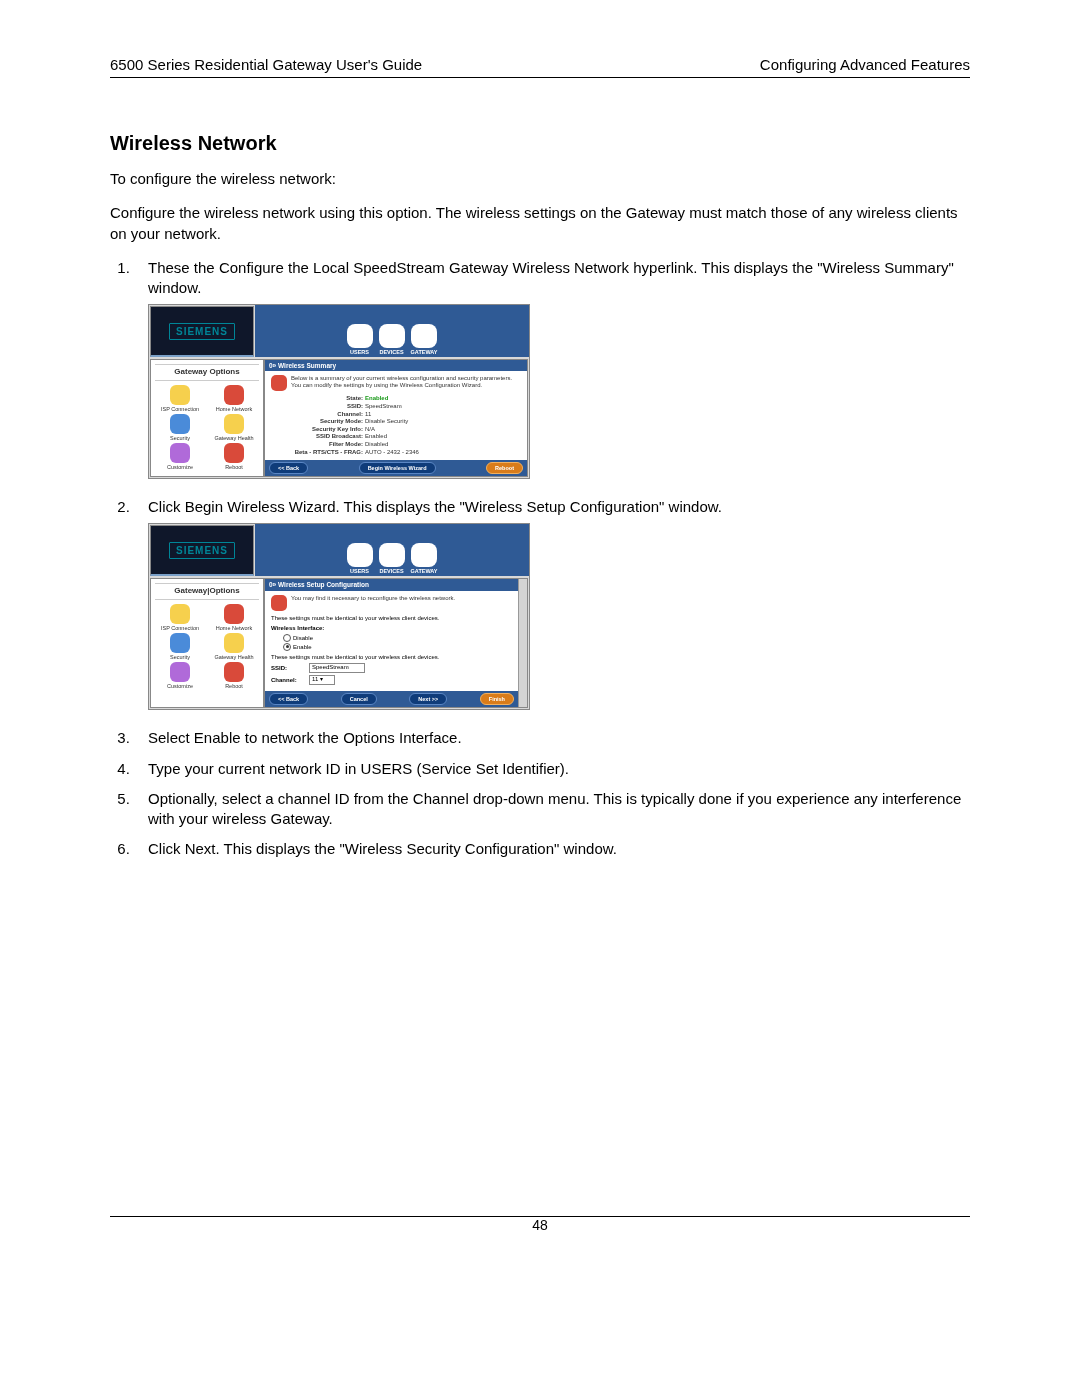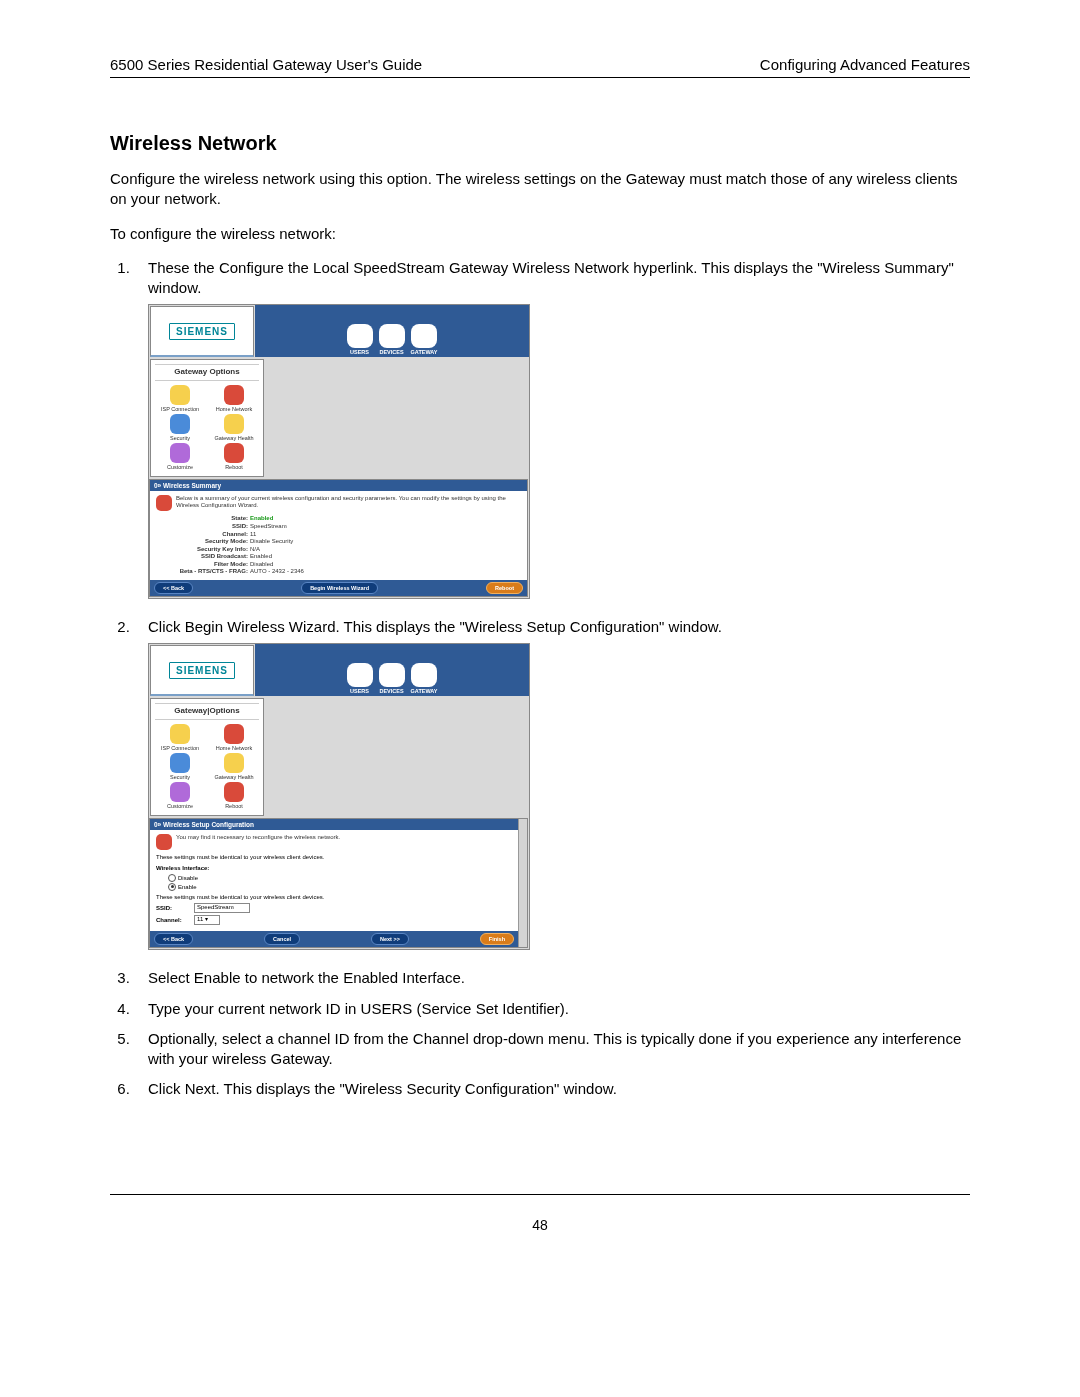--- a/index.html
+++ b/index.html
@@ -56,21 +56,21 @@
     font-size: 6.5px;
     line-height: 1.1;
     font-family: Verdana, Arial, sans-serif;
   }
   .shot-top {
     display: flex;
   }
   .logo-pane {
     width: 102px;
     height: 48px;
-    background: #ffffff;
+    background: #0f172a;
     border: 1px solid #888;
     border-bottom: 2px solid #7aa0c8;
     margin: 1px;
     display: flex;
     align-items: center;
     justify-content: center;
   }
   .logo-txt {
     color: #008597;
     font-weight: bold;
@@ -103,21 +103,20 @@
     width: 26px;
     height: 24px;
     background: #fff;
     border-radius: 8px;
     display: flex;
     align-items: center;
     justify-content: center;
   }
   .shot-body {
     display: flex;
-    flex-direction: column;
   }
   .side {
     width: 104px;
     background: #fff;
     border: 1px solid #888;
     margin: 1px 0 1px 1px;
     padding: 4px 4px 6px 4px;
   }
   .side-title {
     font-size: 8px;
@@ -194,38 +193,38 @@
   .scroll-edge{width:8px;background:#d4d4d4;border-left:1px solid #999;}
   .main2 .main-inner{padding:4px 4px 4px 6px;}
 
   .footer-line {
     position: absolute;
     left: 110px;
     right: 110px;
     bottom: 56px;
     border-top: 1px solid #000;
     text-align: center;
-    padding-top: 22px;
+    padding-top: 0;
     font-size: 14px;
   }
 </style>
 </head>
 <body>
 
 <div class="page">
 
   <div class="hdr">
     <span>6500 Series Residential Gateway User's Guide</span>
     <span>Configuring Advanced Features</span>
   </div>
 
   <div class="section-title">Wireless Network</div>
 
+  <div class="para">To configure the wireless network:</div>
   <div class="para">Configure the wireless network using this option. The wireless settings on the Gateway must match those of any wireless clients on your network.</div>
-  <div class="para">To configure the wireless network:</div>
 
   <ol class="steps">
 
     <li>
       <span>These the </span><span class="bold">Configure the Local SpeedStream Gateway Wireless Network</span><span> hyperlink. This displays the "Wireless Summary" window.</span>
 
       
       <div class="shot">
         <div class="shot-top">
           <div class="logo-pane">
@@ -373,21 +372,21 @@
                 <span class="btn orange">Finish</span>
               </div>
             </div>
             <div class="scroll-edge"></div>
           </div>
         </div>
       </div>
     </li>
 
     <li>
-      <span>Select </span><span class="bold">Enable</span><span> to network the </span><span class="bold">Enabled Interface</span><span>.</span>
+      <span>Select </span><span class="bold">Enable</span><span> to network the </span><span class="bold">Options Interface</span><span>.</span>
     </li>
 
     <li>
       <span>Type your current network ID in </span><span class="bold">USERS</span><span> (Service Set Identifier).</span>
     </li>
 
     <li>
       <span>Optionally, select a channel ID from the </span><span class="bold">Channel</span><span> drop-down menu. This is typically done if you experience any interference with your wireless Gateway.</span>
     </li>
 

